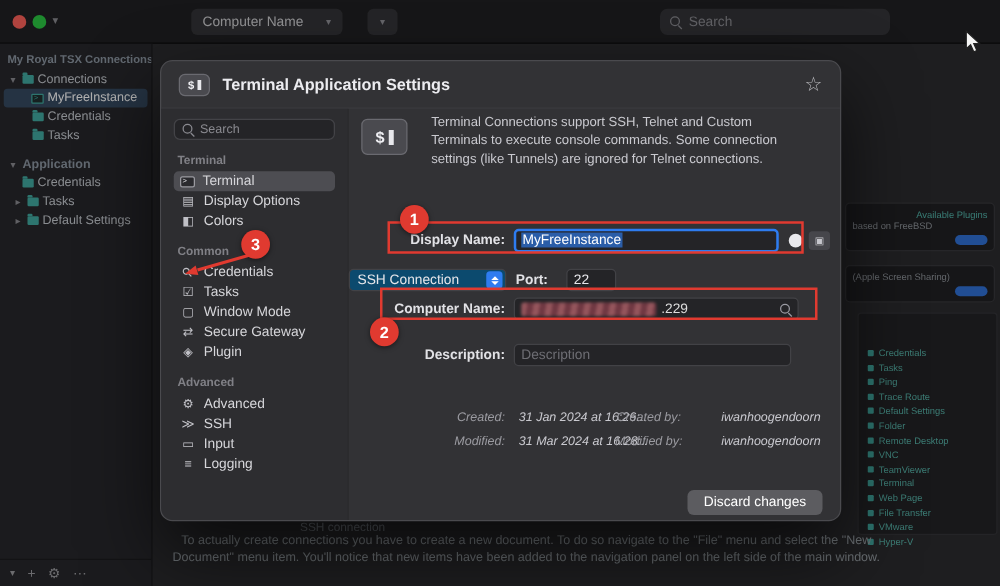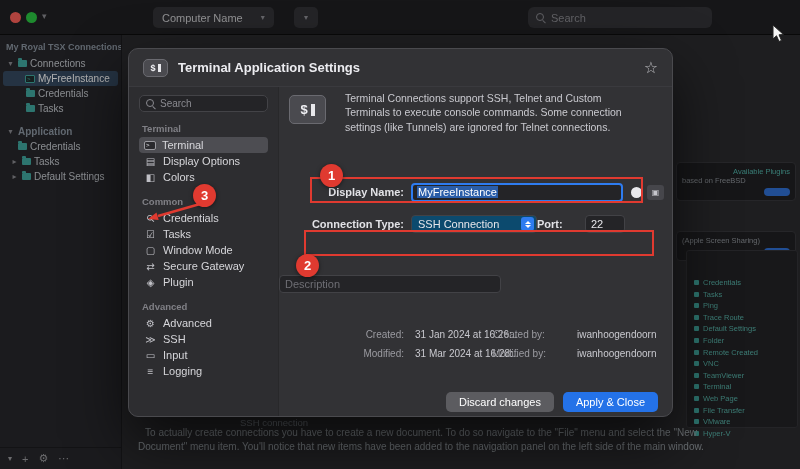--- a/index.html
+++ b/index.html
@@ -90,29 +90,29 @@
   .selhl { background:#2a5da8; color:#fff; padding:0 1px; }
   .wdot { width:11px; height:11px; border-radius:50%; background:#e9e9ed; margin-left:8px; flex:none; }
   .icon-btn { width:17px; height:15px; border-radius:3px; background:#46464b; color:#c6c6cc; font-size:8px;
               display:flex; align-items:center; justify-content:center; margin-left:5px; flex:none; }
   .select { width:126px; height:18px; background:#0c4a6e; border:1px solid #424246; border-radius:4px;
             display:flex; align-items:center; padding:0 2px 0 6px; color:#e6e6ea; }
   .stepper { width:13px; height:14px; background:#2e7cf0; border-radius:3px; margin-left:auto;
              display:flex; flex-direction:column; align-items:center; justify-content:center; gap:1px; flex:none; }
   .tri-up { width:0; height:0; border-left:3px solid transparent; border-right:3px solid transparent; border-bottom:3px solid #fff; }
   .tri-dn { width:0; height:0; border-left:3px solid transparent; border-right:3px solid transparent; border-top:3px solid #fff; }
-  .plabel { width:48px; text-align:left; font-weight:700; color:#e2e2e6; padding-right:7px; flex:none; }
+  .plabel { width:48px; text-align:center; font-weight:700; color:#e2e2e6; padding-right:7px; flex:none; }
   .port { width:40px; }
   .cn-input { width:228px; height:18px; background:#242427; border:1px solid #424246; border-radius:4px;
               display:flex; align-items:center; gap:4px; padding:0 5px; }
   .redact { width:108px; height:11px; border-radius:2px; filter:blur(1.3px);
             background:repeating-linear-gradient(100deg,#94555c 0 5px,#703842 5px 10px); }
   .cn-input .mag { margin-left:auto; color:#9a9aa2; }
   .wide { width:222px; }
-  .meta { font-size:10px; height:14px; }
+  .meta { font-size:10px; height:14px;font-style:italic; }
   .mlabel { width:132px; text-align:right; color:#9b9ba1; padding-right:7px; flex:none; }
   .mval { position:absolute; left:136px; color:#c9c9cf; }
   .mlabel2 { position:absolute; left:190px; width:100px; text-align:center; color:#9b9ba1; }
   .mval2 { position:absolute; left:298px; color:#c9c9cf; }
   .btn-row { position:absolute; right:14px; top:305px; display:flex; gap:9px; }
   .btn { height:20px; border-radius:5px; font-size:11px; display:flex; align-items:center; padding:0 13px; color:#fff; cursor:default; }
   .btn-discard { background:#5c5c60;text-align:center; }
   .btn-apply { background:#2472e8; }
 
   
@@ -188,21 +188,21 @@
       <span>⚙</span>
       <span>⋯</span>
     </div>
   </div>
 
   <div class="bg-box" style="left:676px; top:162px;">
     <div class="teal">Available Plugins</div>
     <div>based on FreeBSD</div>
     <div class="pill"></div>
   </div>
-  <div class="bg-box" style="left:676px; top:212px;margin-top:19px;">
+  <div class="bg-box" style="left:676px; top:212px;">
     <div>(Apple Screen Sharing)</div>
     <div class="pill"></div>
   </div>
   <div class="rpanel"></div>
   <div class="rlist">
     <div class="ritem">
         <span class="rdot"></span>
         <span>Credentials</span>
       </div>
     <div class="ritem">
@@ -220,21 +220,21 @@
     <div class="ritem">
         <span class="rdot"></span>
         <span>Default Settings</span>
       </div>
     <div class="ritem">
         <span class="rdot"></span>
         <span>Folder</span>
       </div>
     <div class="ritem">
         <span class="rdot"></span>
-        <span>Remote Created</span>
+        <span>Remote Desktop</span>
       </div>
     <div class="ritem">
         <span class="rdot"></span>
         <span>VNC</span>
       </div>
     <div class="ritem">
         <span class="rdot"></span>
         <span>TeamViewer</span>
       </div>
     <div class="ritem">
@@ -337,54 +337,61 @@
         <div class="frow" style="top:95px;">
           <span class="flabel">Display Name:</span>
           <div class="dn-input">
             <span class="selhl">MyFreeInstance</span>
           </div>
           <span class="wdot"></span>
           <span class="icon-btn">▣</span>
         </div>
 
         <div class="frow" style="top:127px;">
-          <span class="flabel">Connection Type:</span>
           <div class="select">
             <span>SSH Connection</span>
             <span class="stepper">
                 <span class="tri-up"></span>
                 <span class="tri-dn"></span>
               </span>
           </div>
           <span class="plabel">Port:</span>
           <input class="finput port" value="22" style="">
         </div>
 
+        <div class="frow" style="top:150px;">
+          <span class="flabel">Computer Name:</span>
+          <div class="cn-input">
+            <span class="redact"></span>
+            <span>.229</span>
+            <span class="mag"></span>
+          </div>
+        </div>
 
         <div class="frow" style="top:187px;">
+          <span class="flabel">Description:</span>
           <input class="finput wide" placeholder="Description" style="">
         </div>
 
 
         <div class="frow meta" style="top:240px;">
           <span class="mlabel">Created:</span>
           <span class="mval">31 Jan 2024 at 16:26:..</span>
           <span class="mlabel2">Created by:</span>
           <span class="mval2">iwanhoogendoorn</span>
         </div>
         <div class="frow meta" style="top:259px;">
           <span class="mlabel">Modified:</span>
           <span class="mval">31 Mar 2024 at 16:28:..</span>
           <span class="mlabel2">Modified by:</span>
           <span class="mval2">iwanhoogendoorn</span>
         </div>
 
         <div class="btn-row">
           <div class="btn btn-discard">Discard changes</div>
-          <div class="btn btn-apply">Apply &amp; Close</div>
         </div>
       </div>
     </div>
   </div>
 
   <div class="ann-rect" style="left:310px; top:177px; width:333px; height:26px;"></div>
   <div class="ann-rect" style="left:304px; top:230px; width:350px; height:26px;"></div>
   <div class="ann-circle" style="left:320px; top:164px;">1</div>
   <div class="ann-circle" style="left:296px; top:254px;">2</div>
   <div class="ann-circle" style="left:193px; top:184px;">3</div>

